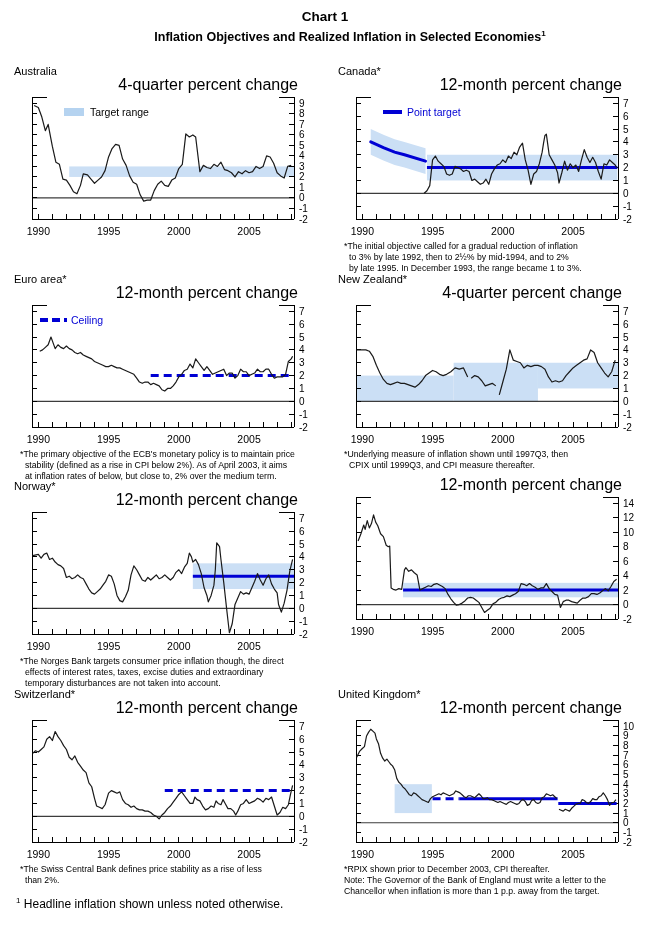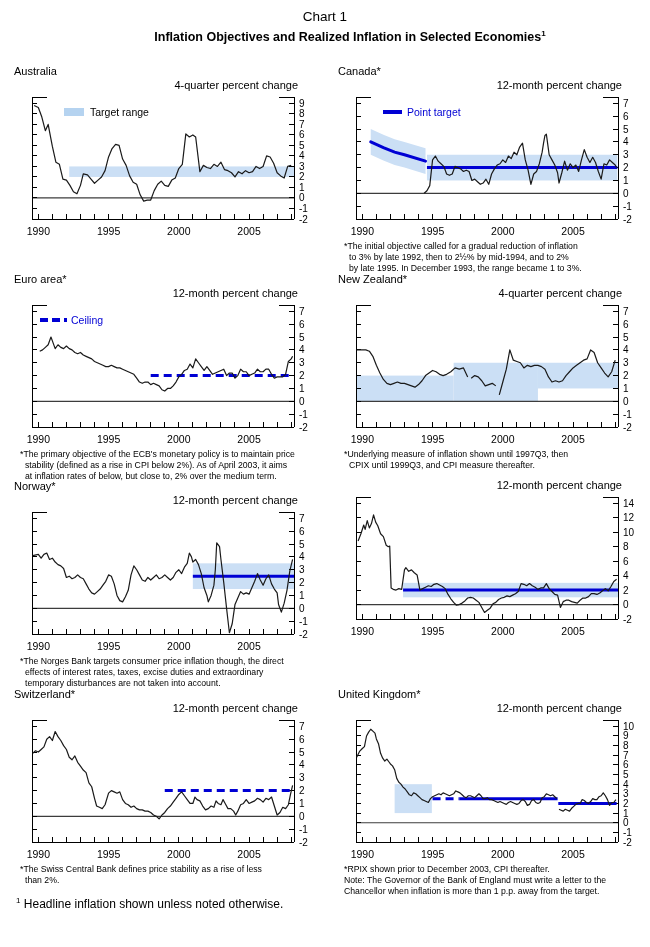--- a/index.html
+++ b/index.html
@@ -1,25 +1,25 @@
 <!DOCTYPE html>
 <html><head>
 <meta charset="utf-8">
 <style>
   html,body{margin:0;padding:0;background:#fff;}
   body{width:650px;height:947px;position:relative;overflow:hidden;
        font-family:"Liberation Sans",sans-serif;color:#000;}
   .chart-title{position:absolute;top:9px;left:0;width:650px;text-align:center;
-       font-size:13.5px;font-weight:normal;}
+       font-size:13.5px;font-weight:bold;}
   .chart-subtitle{position:absolute;top:29px;left:0;width:650px;text-align:center;
        font-size:12.5px;font-weight:bold;padding-left:25px;}
   .chart-subtitle sup{font-size:8px;}
   .panel{position:absolute;width:312px;}
   .panel-title{font-size:11px;line-height:14px;height:14px;margin-bottom:1px;}
-  .unit-label{font-size:11px;line-height:12px;height:12px;text-align:right;padding-right:28px;}
+  .unit-label{font-size:16px;line-height:12px;height:12px;text-align:right;padding-right:28px;}
   svg{display:block;font-family:"Liberation Sans",sans-serif;}
   .fn{font-size:8.7px;line-height:11px;white-space:nowrap;padding-left:6px;}
   .fn.ind{padding-left:11px;}
   .fn:first-of-type{margin-top:2px;}
   .bottom-note{position:absolute;left:16px;top:896px;font-size:12px;}
   .bottom-note sup{font-size:8px;}
 </style>
 </head>
 <body>
 

